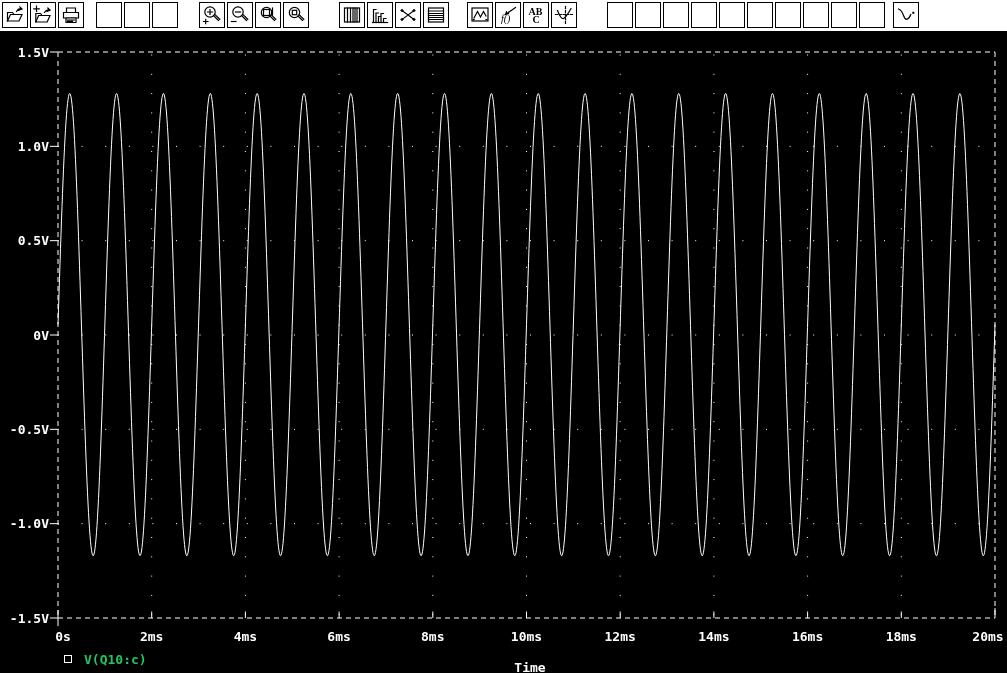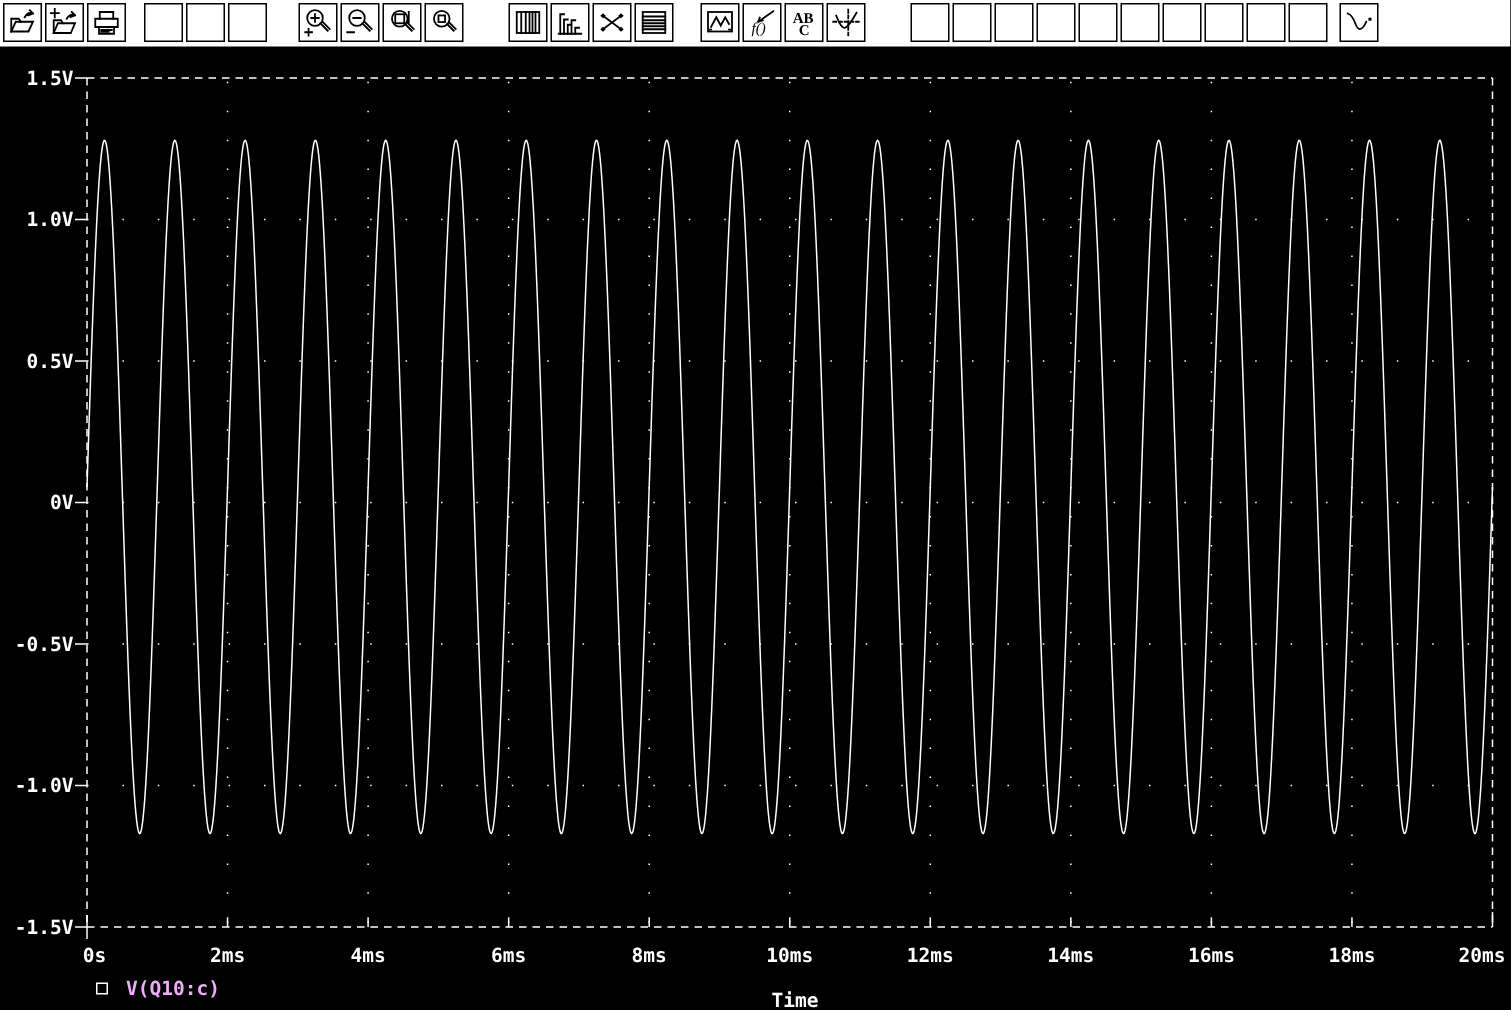--- a/index.html
+++ b/index.html
@@ -14,21 +14,21 @@
   .tb-group{display:flex;flex:0 0 auto;}
   .tb-btn{
     width:24px;height:24px;box-sizing:content-box;border:1px solid #000;background:#fff;
     padding:0;margin:2px 2px 0 0;display:flex;align-items:center;justify-content:center;
   }
   .tb-btn svg{display:block;}
   #plot{position:absolute;top:31px;left:0;width:847px;height:642px;}
   #plot svg{display:block;}
   .legend{
     position:absolute;top:651px;left:64px;height:16px;display:flex;align-items:center;
-    color:#f0abfc;font:bold 13px "DejaVu Sans Mono",monospace;cursor:default;
+    color:#22c55e;font:bold 13px "DejaVu Sans Mono",monospace;cursor:default;
   }
   .legend-marker{
     width:6px;height:6px;border:1px solid #fff;background:#000;margin-right:12px;display:inline-block;
   }
   .xaxis-title{
     position:absolute;top:660px;left:470px;width:120px;text-align:center;
     color:#fff;font:bold 13px "DejaVu Sans Mono",monospace;
   }
 </style>
 </head>

